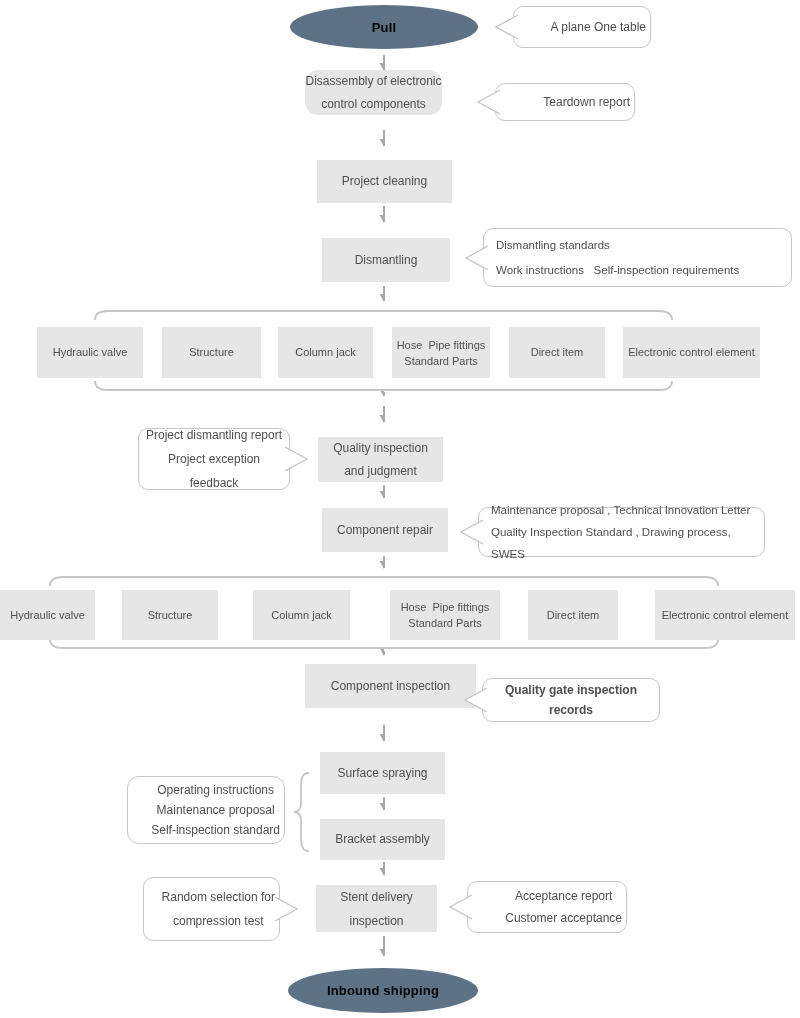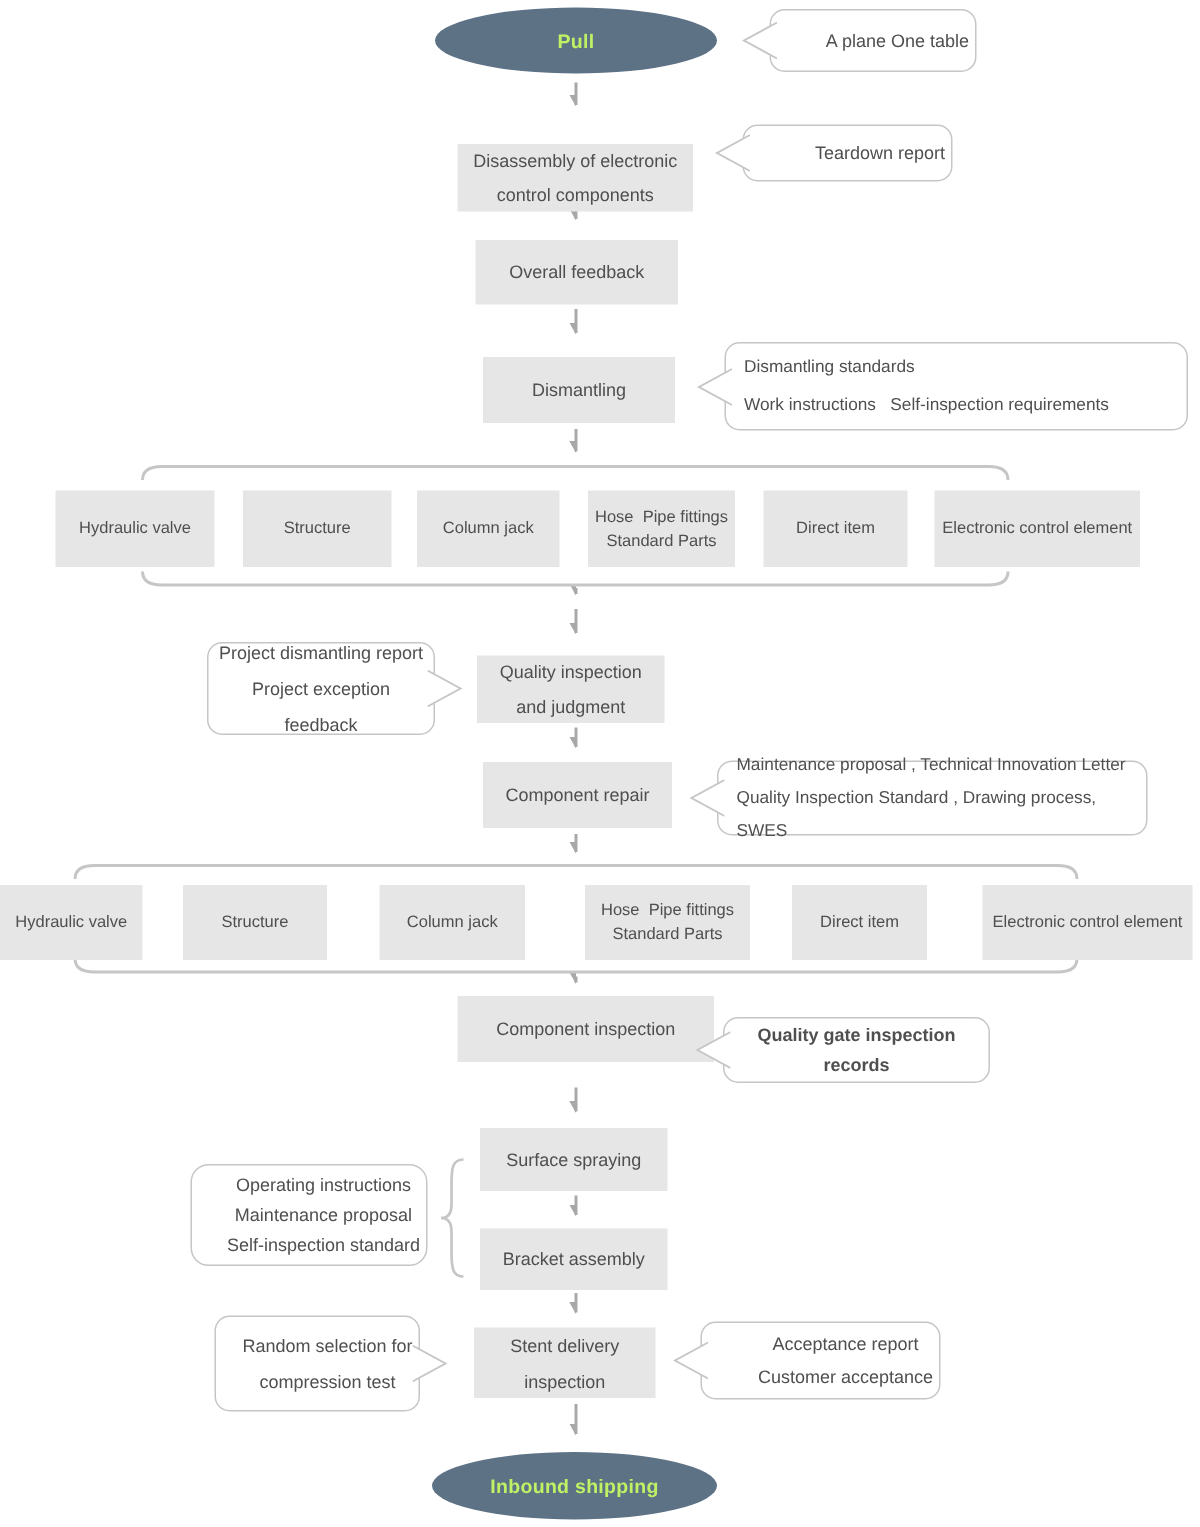--- a/index.html
+++ b/index.html
@@ -12,21 +12,21 @@
     position:absolute;background:#e6e6e6;color:#4f4f4f;font-size:12px;
     display:flex;align-items:center;justify-content:center;text-align:center;
     white-space:pre-line;line-height:15px;
   }
   .lh-wide{line-height:23px;}
   .lh-mid{line-height:24px;}
   .branch{font-size:11px;}
   .nowrap{white-space:nowrap;}
   .lh-tight{line-height:16px;}
   .terminal{
-    position:absolute;border-radius:50%;background:#5e7286;color:#bef264;
+    position:absolute;border-radius:50%;background:#5e7286;color:#000000;
     font-weight:bold;font-size:13px;display:flex;align-items:center;justify-content:center;
     letter-spacing:.2px;
   }
   .callout{
     position:absolute;background:#ffffff;border:1px solid #c6c6c6;border-radius:10px;
     font-size:12px;display:flex;align-items:center;justify-content:flex-end;text-align:center;
     white-space:pre-line;line-height:20px;padding:0 4px;box-sizing:border-box;
   }
   .align-left{justify-content:flex-start;text-align:left;padding-left:12px;}
   .fs-sm{font-size:11.5px;}
@@ -71,23 +71,23 @@
 
     <path d="M50,586 Q50,577 63,577 H705 Q718,577 718,586" fill="none" stroke="#c6c6c6" stroke-width="2"></path>
     <path d="M50,639 Q50,648 63,648 H705 Q718,648 718,639" fill="none" stroke="#c6c6c6" stroke-width="2"></path>
 
     <path d="M309,773 C302,773 301,778 301,789 L301,803 C301,809 299,812 294,812 C299,812 301,815 301,821 L301,835 C301,846 302,851 309,851" fill="none" stroke="#c6c6c6" stroke-width="1.8"></path>
   </svg>
 
   <div class="terminal" style="left:290px;top:5px;width:188px;height:44px;">Pull</div>
   <div class="terminal" style="left:288px;top:968px;width:190px;height:45px;">Inbound shipping</div>
 
-  <div class="box lh-wide" style="left:305px;top:96px;width:157px;height:45px;">Disassembly of electronic
+  <div class="box lh-wide" style="left:305px;top:70px;width:137px;height:45px;border-radius:13px;">Disassembly of electronic
 control components</div>
-  <div class="box" style="left:317px;top:160px;width:135px;height:43px;">Overall feedback</div>
+  <div class="box" style="left:317px;top:160px;width:135px;height:43px;">Project cleaning</div>
   <div class="box" style="left:322px;top:238px;width:128px;height:44px;">Dismantling</div>
   <div class="box lh-wide" style="left:318px;top:437px;width:125px;height:45px;">Quality inspection
 and judgment</div>
   <div class="box" style="left:322px;top:508px;width:126px;height:44px;">Component repair</div>
   <div class="box" style="left:305px;top:664px;width:171px;height:44px;">Component inspection</div>
   <div class="box" style="left:320px;top:752px;width:125px;height:42px;">Surface spraying</div>
   <div class="box" style="left:320px;top:819px;width:125px;height:41px;">Bracket assembly</div>
   <div class="box lh-mid" style="left:316px;top:885px;width:121px;height:47px;">Stent delivery
 inspection</div>
 

